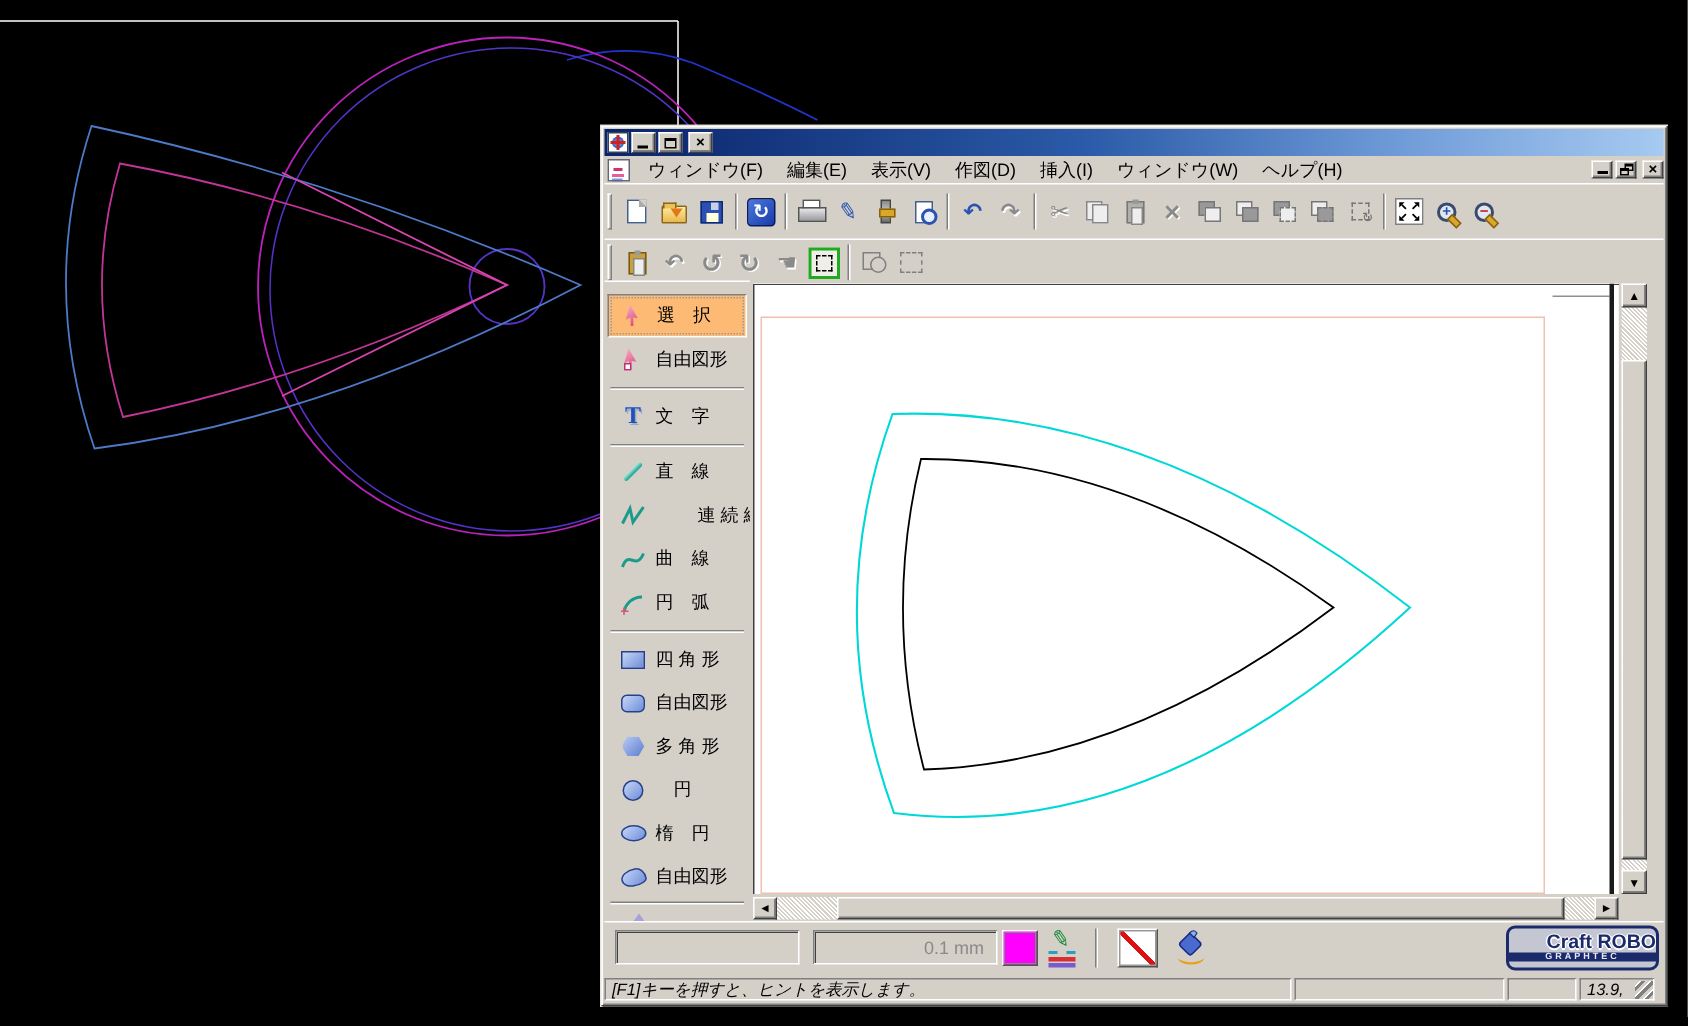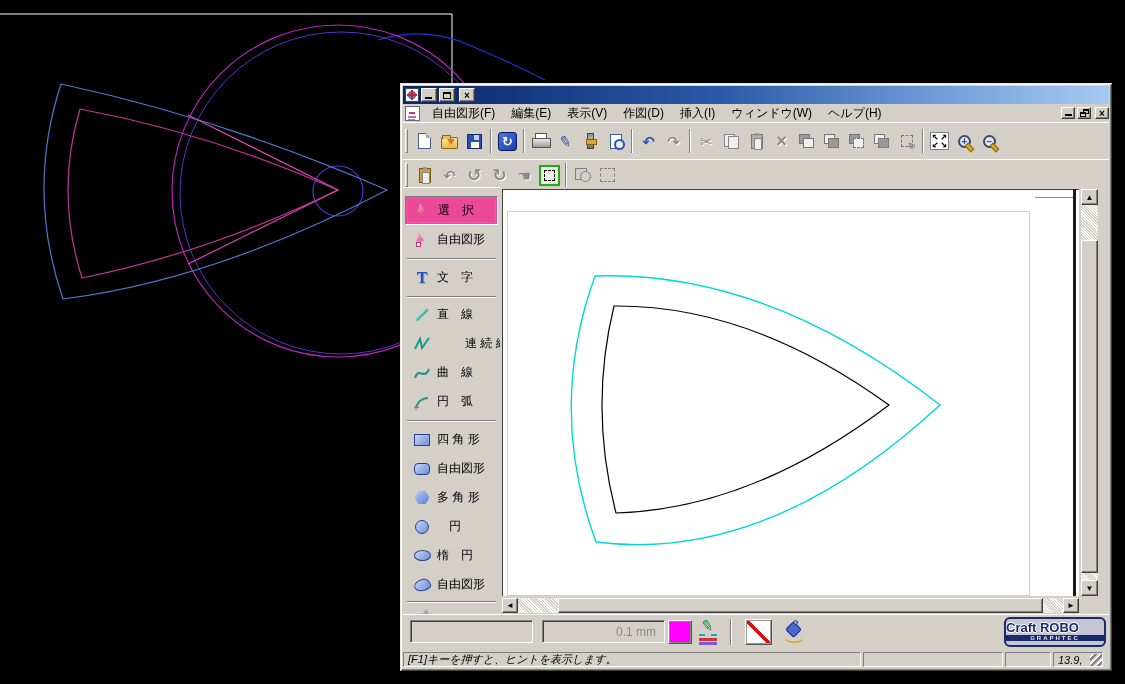--- a/index.html
+++ b/index.html
@@ -83,21 +83,21 @@
   .ic-selrect { width:21px; height:21px; border:2px solid #1faa1f; background:#efefe8; display:flex; align-items:center; justify-content:center; }
   .ic-selrect span { width:11px; height:11px; border:1px dashed #000; }
   .ic-shapeov { width:16px; height:14px; position:relative; }
   .ic-shapeov::before { content:""; position:absolute; left:0; top:0; width:10px; height:10px; border:1px solid #808080; }
   .ic-shapeov::after { content:""; position:absolute; right:0; bottom:0; width:9px; height:9px; border:1px solid #808080; border-radius:50%; background:#d4d0c8; }
   .ic-frame { width:15px; height:14px; border:1px dashed #808080; }
 
   
   .palette { position:absolute; left:3px; top:104px; width:97px; height:425px; background:#d4d0c8; border-top:1px solid #fff; }
   .pbtn { position:absolute; left:2px; width:93px; height:29px; display:flex; align-items:center; padding-left:5px; font-size:12px; color:#000; }
-  .pbtn.active { background:#ec4899; border:1px solid; border-color:#808080 #fff #fff #808080; outline:1px dotted #999; outline-offset:-3px; }
+  .pbtn.active { background:#fdba74; border:1px solid; border-color:#808080 #fff #fff #808080; outline:1px dotted #999; outline-offset:-3px; }
   .pbtn .pic { width:24px; display:flex; align-items:center; justify-content:center; margin-right:3px; flex:none; }
   .pbtn .plabel { white-space:pre; }
   .pgroove { position:absolute; left:4px; width:89px; height:2px; border-top:1px solid #808080; border-bottom:1px solid #fff; }
   .cursor-arrow { width:12px; height:14px; background:linear-gradient(135deg,#f8b0c4,#d42a6a); transform:rotate(15deg);
                   clip-path:polygon(8% 0,8% 76%,30% 60%,44% 100%,58% 94%,44% 56%,70% 54%); }
   .vertex-extra { position:absolute; margin-left:-8px; margin-top:10px; width:5px; height:5px; border:1px solid #c03070; background:#fff; }
   .t-glyph { font-family:"Liberation Serif","DejaVu Serif",serif; font-size:16px; font-weight:bold; color:#2050c0; text-shadow:1px 1px 0 #9ab; }
   .teal-line { width:16px; height:3px; background:linear-gradient(#8ae8d8,#1a9a8a); transform:rotate(-45deg); border-radius:2px; }
   .shp { background:linear-gradient(135deg,#c6d6f6,#6e8ed8); border:1px solid #26408e; }
   .shp.rect { width:16px; height:12px; }
@@ -135,21 +135,21 @@
   .pencil-btn { position:absolute; left:294px; top:4px; width:26px; height:26px; }
   .pencil-btn .pg { position:absolute; left:4px; top:-2px; font-size:15px; color:#1a8a3a; transform:rotate(10deg); }
   .pencil-btn .l1 { position:absolute; left:2px; top:15px; width:18px; border-top:2px dashed #2aa0c0; }
   .pencil-btn .l2 { position:absolute; left:2px; top:19px; width:18px; height:3px; background:#d83030; }
   .pencil-btn .l3 { position:absolute; left:2px; top:23px; width:18px; height:3px; background:#7a5ad0; }
   .pb-sep { position:absolute; left:327px; top:4px; width:2px; height:26px; border-left:1px solid #808080; border-right:1px solid #fff; }
   .nofill { position:absolute; left:342px; top:4px; width:27px; height:26px; border:1px solid; border-color:#fff #555 #555 #fff;
             background:linear-gradient(45deg,#fff 44%,#dd1111 44%,#dd1111 54%,#fff 54%); box-shadow:0 0 0 1px #999 inset; }
   .bucket { position:absolute; left:378px; top:4px; width:26px; height:26px; }
   .logo { position:absolute; left:601px; top:2px; width:102px; height:30px; background:#c4c6d2; border:2px solid #1a2a6a; border-radius:6px; overflow:hidden; }
-  .logo .brand { display:block; text-align:left; font-size:13px; font-weight:bold; color:#1a2a6a; letter-spacing:0;
+  .logo .brand { display:block; text-align:right; font-size:13px; font-weight:bold; color:#1a2a6a; letter-spacing:0;
                  text-shadow:1px 0 0 #fff,-1px 0 0 #fff,0 1px 0 #fff,0 -1px 0 #fff; margin-top:1px; white-space:nowrap; }
   .logo .sub { display:block; text-align:center; font-size:6px; font-weight:bold; color:#e8e8f4; background:#1a2a6a; letter-spacing:2px; }
 
   
   .statusbar { position:absolute; left:3px; top:568px; width:706px; height:17px; background:#d4d0c8; display:flex; align-items:stretch; }
   .spanel { border:1px solid; border-color:#808080 #fff #fff #808080; margin:1px 2px 1px 0; font-size:11px; color:#000;
             display:flex; align-items:center; padding:0 4px; white-space:nowrap; overflow:hidden;font-style:italic; }
   .sp-msg { width:458px; }
   .sp-2 { width:140px; } .sp-3 { width:46px; }
   .sp-4 { width:50px; position:relative; }
@@ -186,21 +186,21 @@
       <span class="winbtn">
           <span class="glyph-max"></span>
         </span>
       <span class="winbtn" style="margin-left:4px;">
           <span>×</span>
         </span>
     </div>
 
     <div class="menubar">
       <span class="doc-icon"></span>
-      <span class="menu-item">自由図形(F)</span>
+      <span class="menu-item">ウィンドウ(F)</span>
       <span class="menu-item">編集(E)</span>
       <span class="menu-item">表示(V)</span>
       <span class="menu-item">作図(D)</span>
       <span class="menu-item">挿入(I)</span>
       <span class="menu-item">ウィンドウ(W)</span>
       <span class="menu-item">ヘルプ(H)</span>
       <span class="spacer"></span>
       <span class="winbtn sm">
           <span class="glyph-min"></span>
         </span>

